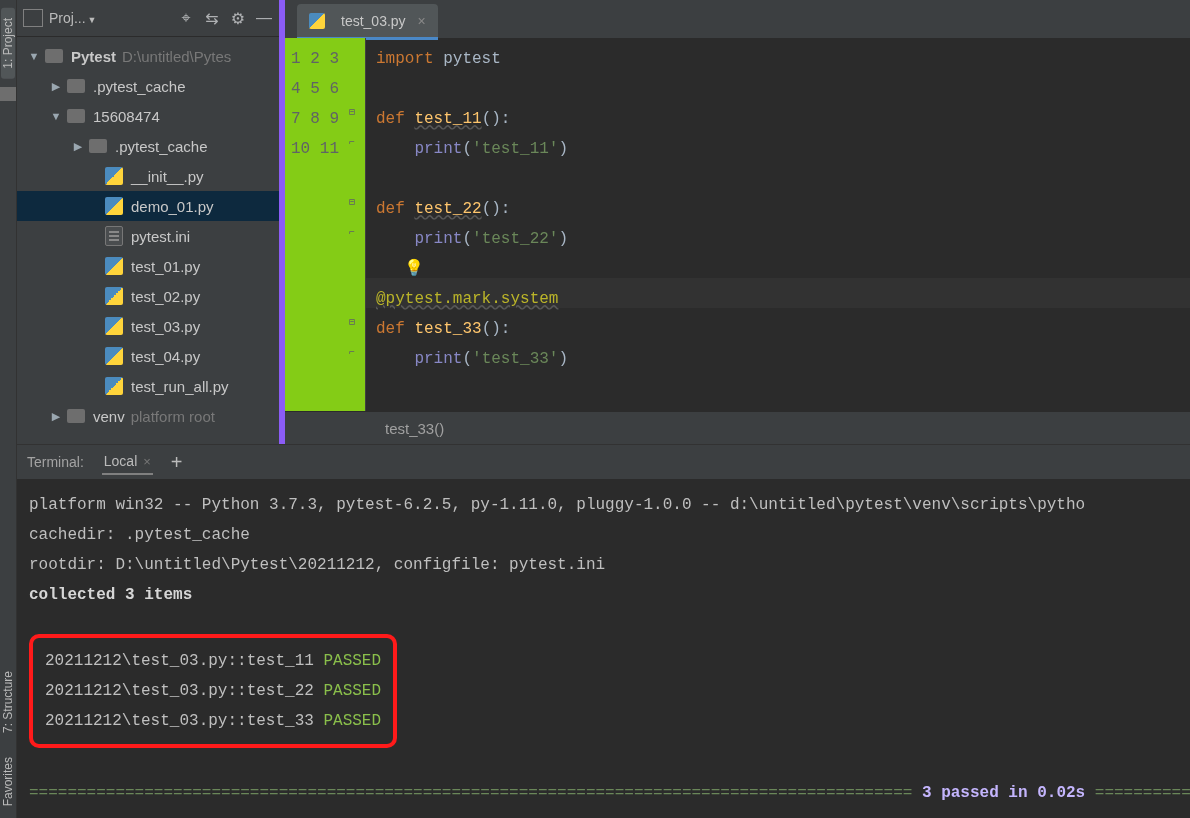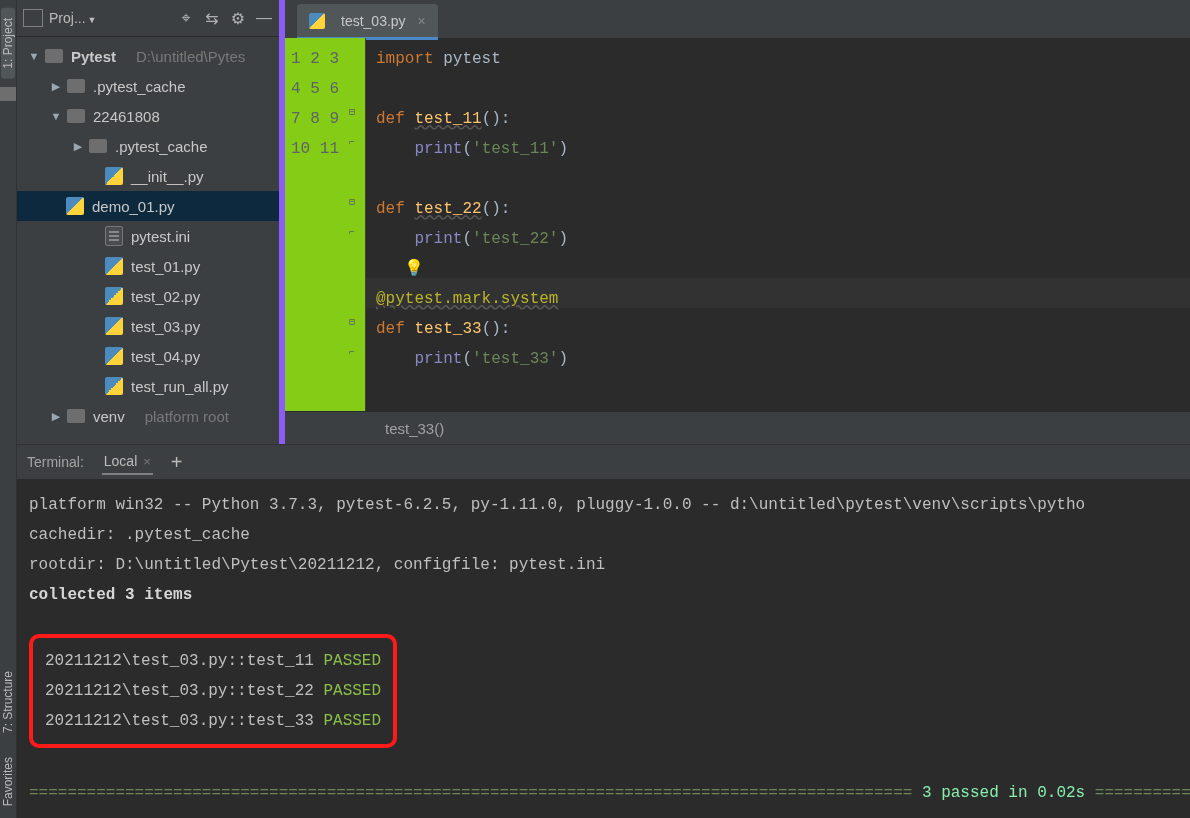--- a/index.html
+++ b/index.html
@@ -18,21 +18,21 @@
   .hdr-icn{width:18px;height:18px;margin-left:8px;display:flex;align-items:center;justify-content:center;color:#afb1b3;font-size:16px;cursor:pointer}
   .tree{flex:1;padding:4px 0;font-size:15px;overflow:auto}
   .tree-row{display:flex;align-items:center;height:30px;white-space:nowrap;cursor:pointer}
   .tree-row.selected{background:#0d293e}
   .arrow-cell{width:22px;display:flex;justify-content:center;color:#9aa7b0;font-size:11px}
   .folder-icon{width:18px;height:14px;background:#6e6e6e;border-radius:2px;margin-right:8px}
   .py-icon{position:relative;width:18px;height:18px;border-radius:2px;margin-right:8px;background:linear-gradient(135deg,#4b8bbe 0%,#4b8bbe 50%,#ffd43b 50%,#ffd43b 100%)}
   .ini-icon{width:16px;height:18px;background:#4a4d4f;border:1px solid #777;border-radius:2px;margin-right:8px;position:relative}
   .ini-icon::after{content:"";position:absolute;left:3px;right:3px;top:4px;height:2px;background:#888;box-shadow:0 4px 0 #888,0 8px 0 #888}
   .tree-label{color:#c8c8c8}
-  .tree-hint{color:#787878;margin-left:20px}
+  .tree-hint{color:#787878;margin-left:6px}
   .editor{flex:1;display:flex;flex-direction:column;background:#2b2b2b}
   .tab-bar{height:38px;background:#3c3f41;display:flex;align-items:flex-end;padding-left:12px}
   .etab{display:flex;align-items:center;height:34px;padding:0 12px;background:#515658;border-top-left-radius:4px;border-top-right-radius:4px}
   .etab-label{color:#c8c8c8;margin:0 8px}
   .etab-close{color:#888;font-size:14px;padding-left:4px;cursor:pointer}
   .etab-wrap{position:relative}
   .etab-wrap::after{content:"";position:absolute;left:0;right:0;bottom:-2px;height:3px;background:#4a88c7}
   .code-area{flex:1;display:flex;font-family:"Consolas","Courier New",monospace;font-size:16px}
   .gutter{width:80px;background:#84cc16;color:#606366;text-align:right;padding:6px 26px 6px 0;line-height:30px;box-sizing:border-box;position:relative}
   .fold-col{position:absolute;right:6px;top:6px;bottom:0;width:12px}
@@ -49,21 +49,21 @@
   .term-panel{flex:1;display:flex;flex-direction:column;background:#2b2b2b}
   .term-header{height:34px;background:#3c3f41;display:flex;align-items:center;padding-left:10px;gap:18px;border-bottom:1px solid #2b2b2b}
   .term-title{color:#a3a3a3}
   .term-tab{color:#bbb;border-bottom:2px solid #808080;padding:4px 2px;display:flex;align-items:center;gap:6px}
   .term-tab .x{color:#777;font-size:13px}
   .term-add{color:#bbb;font-size:20px;cursor:pointer}
   .term-body{flex:1;padding:10px 12px;font-family:"Consolas","Courier New",monospace;font-size:16px;line-height:30px;white-space:pre;overflow:hidden;color:#bfbfbf}
   .passed{color:#8abf4b}
   .tbold{color:#d6d6d6;font-weight:bold}
   .summary-line{color:#6a8759}
-  .summary-passed{color:#86efac;font-weight:normal}
+  .summary-passed{color:#c4b5fd;font-weight:bold}
   .red-box{border:4px solid #ff1a1a;border-radius:10px;padding:8px 12px;display:inline-block;line-height:30px;margin-top:24px}
 </style>
 </head>
 <body>
 
 <div class="root">
 
   <div class="vtab-bar">
     <div class="vtab active">1: Project</div>
     <div class="vtab-icon"></div>
@@ -92,32 +92,32 @@
             <span class="tree-hint">D:\untitled\Pytes</span>
           </div>
           <div class="tree-row" style="padding-left:28px">
             <span class="arrow-cell">▶</span>
             <span class="folder-icon"></span>
             <span class="tree-label">.pytest_cache</span>
           </div>
           <div class="tree-row" style="padding-left:28px">
             <span class="arrow-cell">▼</span>
             <span class="folder-icon"></span>
-            <span class="tree-label">22461808</span>
+            <span class="tree-label">15608474</span>
           </div>
           <div class="tree-row" style="padding-left:50px">
             <span class="arrow-cell">▶</span>
             <span class="folder-icon"></span>
             <span class="tree-label">.pytest_cache</span>
           </div>
           <div class="tree-row" style="padding-left:88px">
             <span class="py-icon"></span>
             <span class="tree-label">__init__.py</span>
           </div>
-          <div class="tree-row selected" style="padding-left:49px">
+          <div class="tree-row selected" style="padding-left:88px">
             <span class="py-icon"></span>
             <span class="tree-label">demo_01.py</span>
           </div>
           <div class="tree-row" style="padding-left:88px">
             <span class="ini-icon"></span>
             <span class="tree-label">pytest.ini</span>
           </div>
           <div class="tree-row" style="padding-left:88px">
             <span class="py-icon"></span>
             <span class="tree-label">test_01.py</span>

